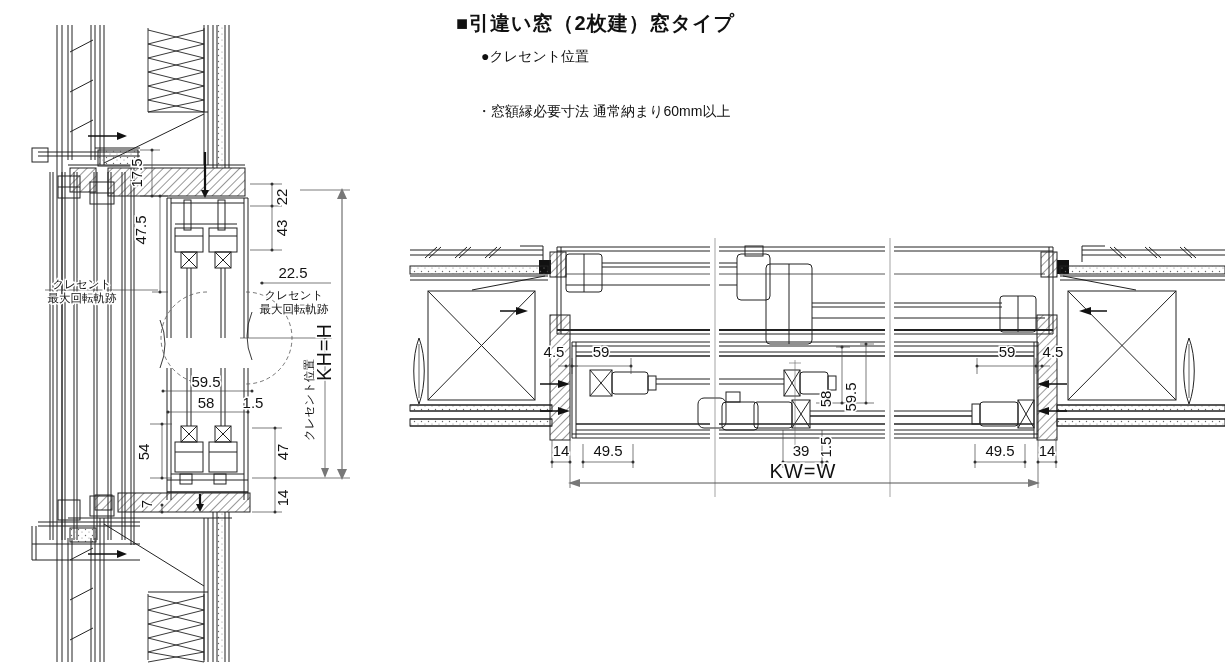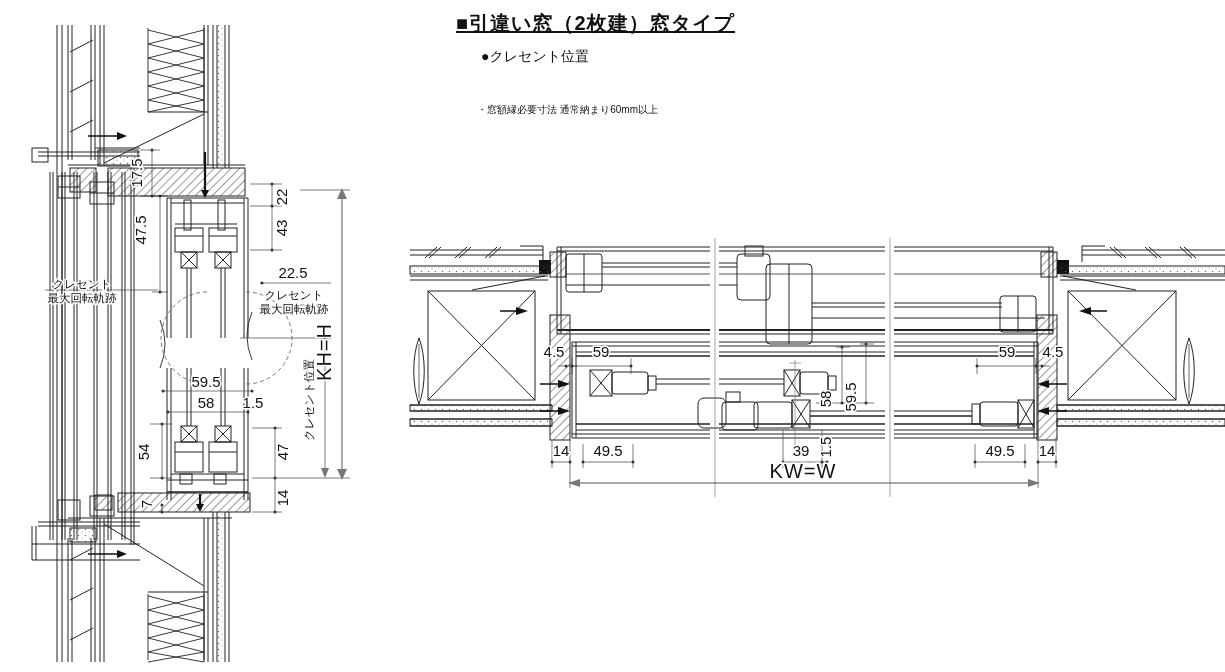--- a/index.html
+++ b/index.html
@@ -1,21 +1,21 @@
 <!DOCTYPE html>
 <html><head>
 <meta charset="utf-8">
 <style>
   html,body{margin:0;padding:0;background:#fff;}
   body{width:1225px;height:672px;position:relative;overflow:hidden;
        font-family:"Liberation Sans",sans-serif;color:#111;}
   .hdr{position:absolute;white-space:nowrap;}
-  #title{left:456px;top:10px;font-size:20px;font-weight:bold;letter-spacing:1px;text-decoration:underline;}
+  #title{left:456px;top:10px;font-size:20px;font-weight:bold;letter-spacing:1px;}
   #subtitle{left:481px;top:48px;font-size:14px;}
-  #note{left:477px;top:103px;font-size:10px;}
+  #note{left:477px;top:103px;font-size:14px;}
   svg{position:absolute;left:0;top:0;}
   svg text{font-family:"Liberation Sans",sans-serif;fill:#111;stroke:none;
            paint-order:stroke;stroke:#ffffff;stroke-width:3px;}
   .dim{font-size:15px;}
   .dimS{font-size:11.5px;}
   .dimL{font-size:20px;letter-spacing:1px;}
 </style>
 </head>
 <body>
 

